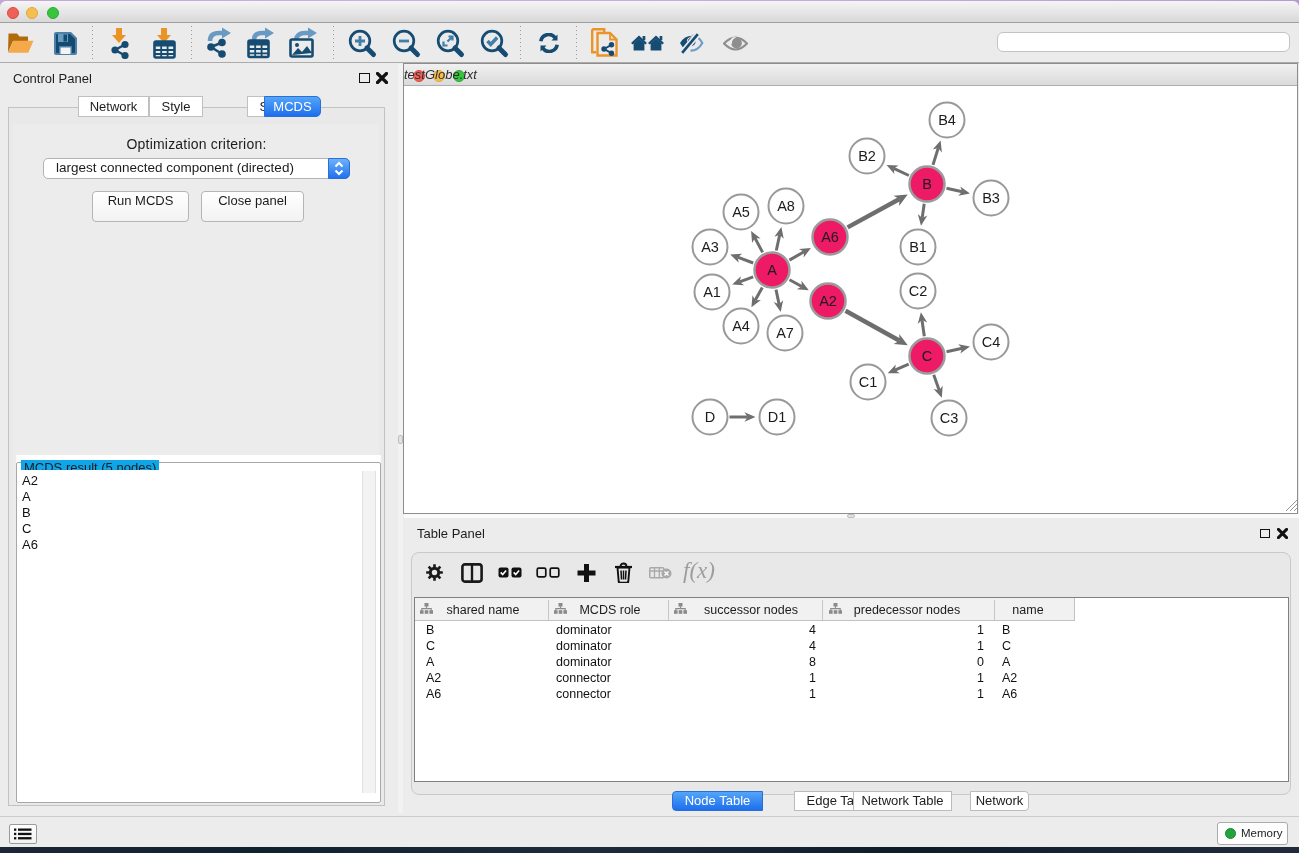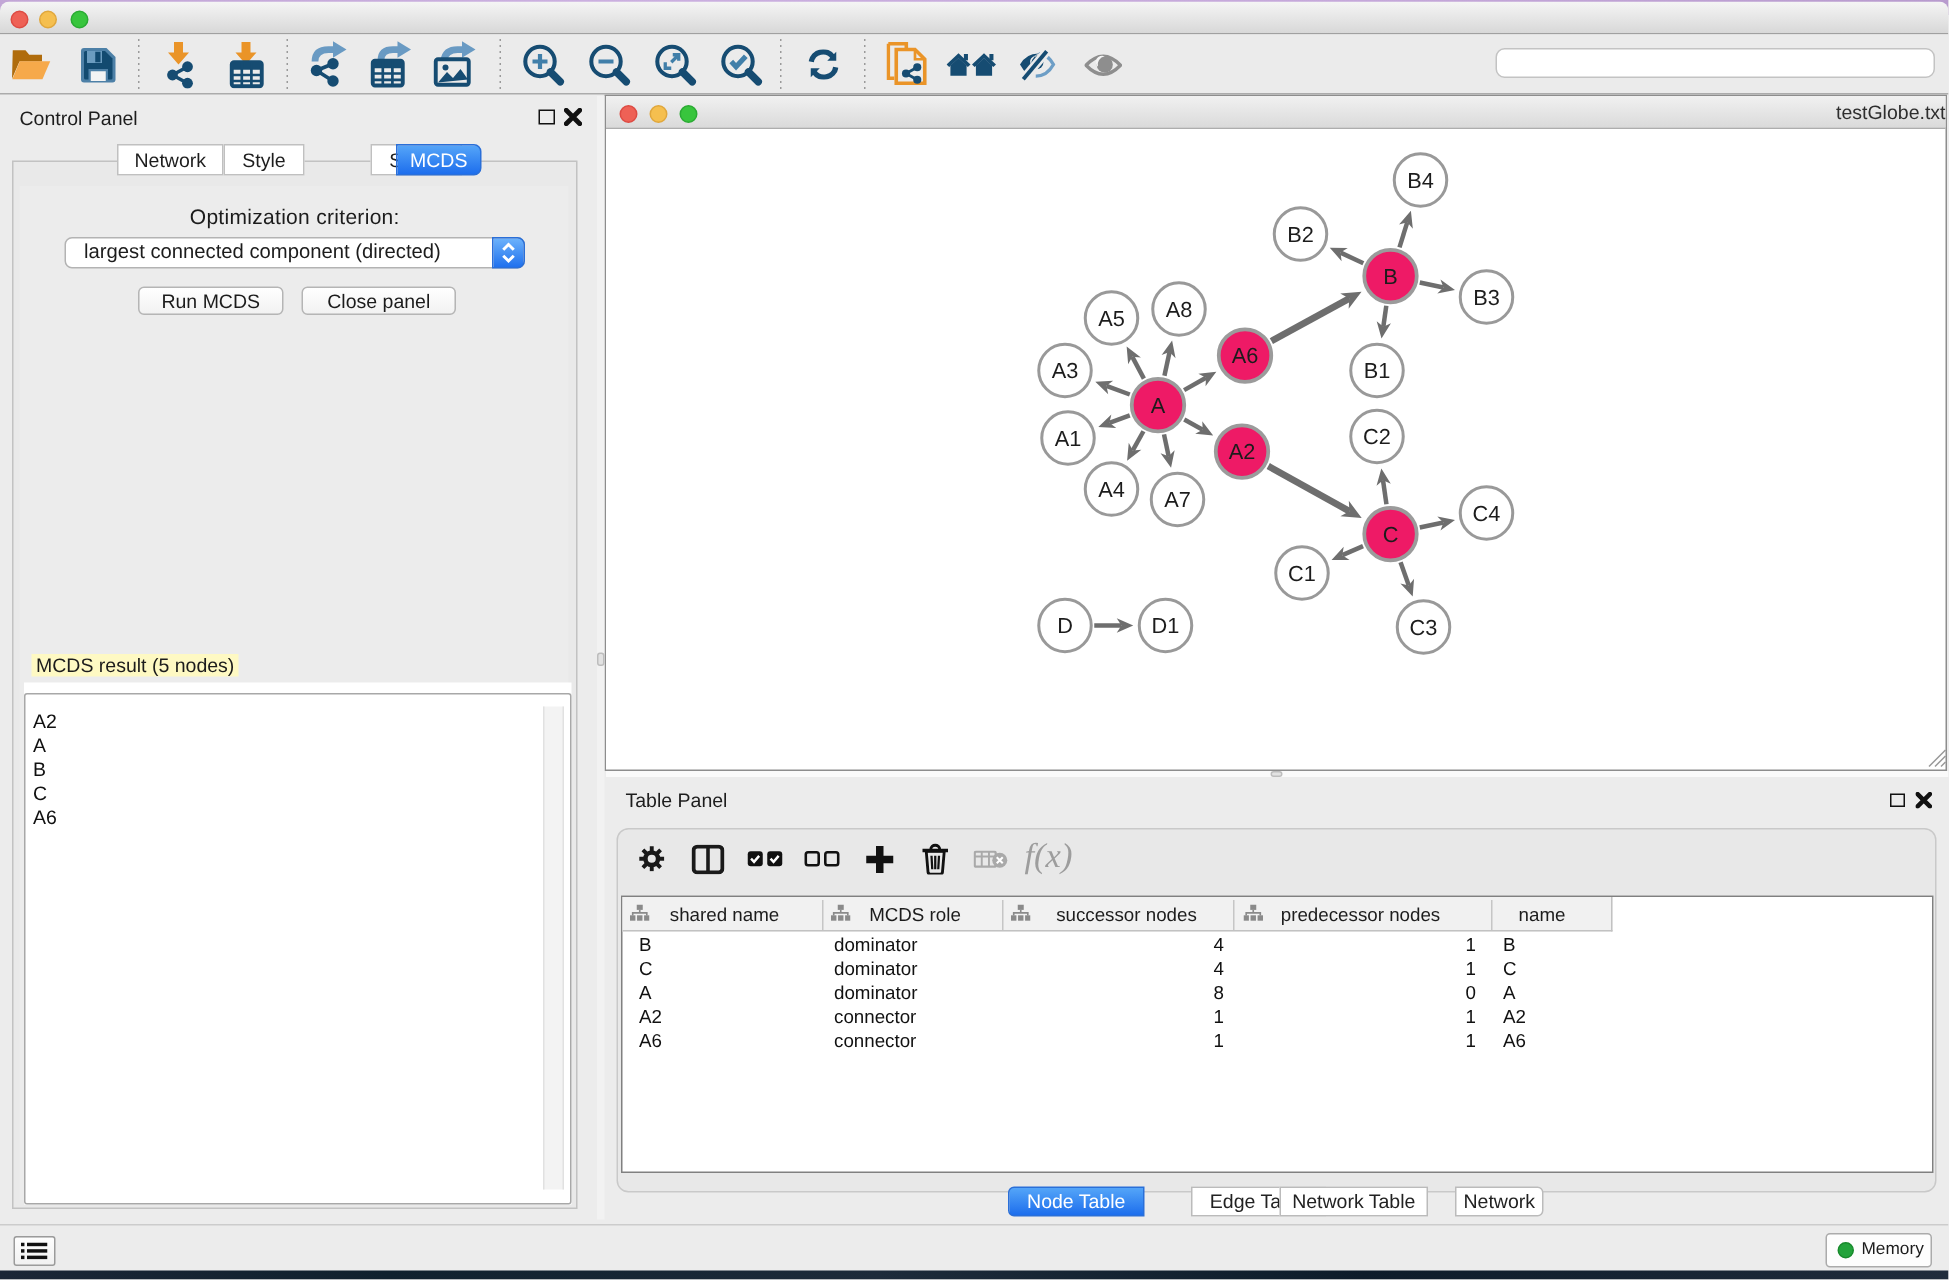--- a/index.html
+++ b/index.html
@@ -20,35 +20,35 @@
 #cp-title { left:13px; top:71px; font-size:13px; color:#1d1d1d; }
 .tab { position:absolute; top:96px; height:21px; background:#fff; border:1px solid #c0c0c0;
   font-size:13px; color:#1d1d1d; text-align:center; line-height:19px; }
 #tabpane { left:8px; top:107px; width:377px; height:699px; border:1px solid #c2c2c2; background:#e9e9e9; }
 #innerpane { left:13px; top:124px; width:366px; height:676px; background:#ececec; }
 #optlabel { left:0px; top:136px; width:393px; text-align:center; font-size:14px; letter-spacing:0.2px; color:#1c1c1c; }
 #combo { left:43px; top:158px; width:307px; height:21px; background:#fff; border:1px solid #b3b3b3; border-radius:5px; }
 #combotext { left:56px; top:160px; font-size:13.5px; color:#1c1c1c;text-align:right; }
 #combobtn { left:328px; top:158px; width:22px; height:21px; border-radius:0 5px 5px 0;
   background:linear-gradient(#6cb2fb,#2071ee); border:1px solid #2a6fd8; }
-.btn { position:absolute; top:191px; height:19px; background:linear-gradient(#ffffff,#f2f2f2);
+.btn { position:absolute; top:191px; height:31px; background:linear-gradient(#ffffff,#f2f2f2);
   border:1px solid #b5b5b5; border-radius:4px; font-size:13px; color:#1c1c1c;
   text-align:center; line-height:17px; }
 #groupbox { left:16px; top:462px; width:365px; height:341px; border:1px solid #a8a8a8; border-radius:2px; }
-#grouplabel { left:21px; top:436px; font-size:13px; color:#1c1c1c; background:#fef9c3; padding:0 3px; }
+#grouplabel { left:21px; top:460px; font-size:13px; color:#1c1c1c; background:#0ea5e9; padding:0 3px; }
 #mcdslist { left:18px; top:470px; width:361px; height:324px; background:#fff; font-size:13px; color:#111; }
 #mcdslist div { padding-left:4px; height:16px; line-height:16px; }
 #mcdslist { padding-top:3px; }
 #scrolltrack { left:362px; top:471px; width:14px; height:322px; background:#f3f3f3;
   border-left:1px solid #e1e1e1; border-right:1px solid #e1e1e1; }
 
 #netwin { left:403px; top:63px; width:895px; height:451px; border:1px solid #8d8d8d; background:#fff; }
 #nettitle { left:0; top:0; width:100%; height:22px; background:linear-gradient(#f1f1f1,#dadada);
   border-bottom:1px solid #adadad; }
-#nettitletext { width:100%; text-align:right; top:3px; font-size:13px; color:#2e2e2e; position:absolute;}
+#nettitletext { width:100%; text-align:left; top:3px; font-size:13px; color:#2e2e2e; position:absolute;font-style:italic;}
 
 #tp-title { left:417px; top:526px; font-size:13px; color:#1d1d1d; }
 #tpbox { left:411px; top:552px; width:880px; height:243px; border:1px solid #c9c9c9;
   border-radius:8px; background:#e8e8e8; }
 #tablebox { left:414px; top:597px; width:875px; height:185px; border:1px solid #808080; background:#fff; }
 #thead { left:0px; top:0px; width:660px; height:23px; background:#f1f1f1;
   border-bottom:1px solid #c2c2c2; border-right:1px solid #c2c2c2; position:absolute; }
 .hsep { position:absolute; top:600px; height:20px; width:1px; background:#c6c6c6; z-index:3; }
 .hlabel { position:absolute; top:603px; font-size:12.5px; color:#1c1c1c; z-index:3; }
 .cell { position:absolute; font-size:12.5px; color:#111; z-index:3; }

